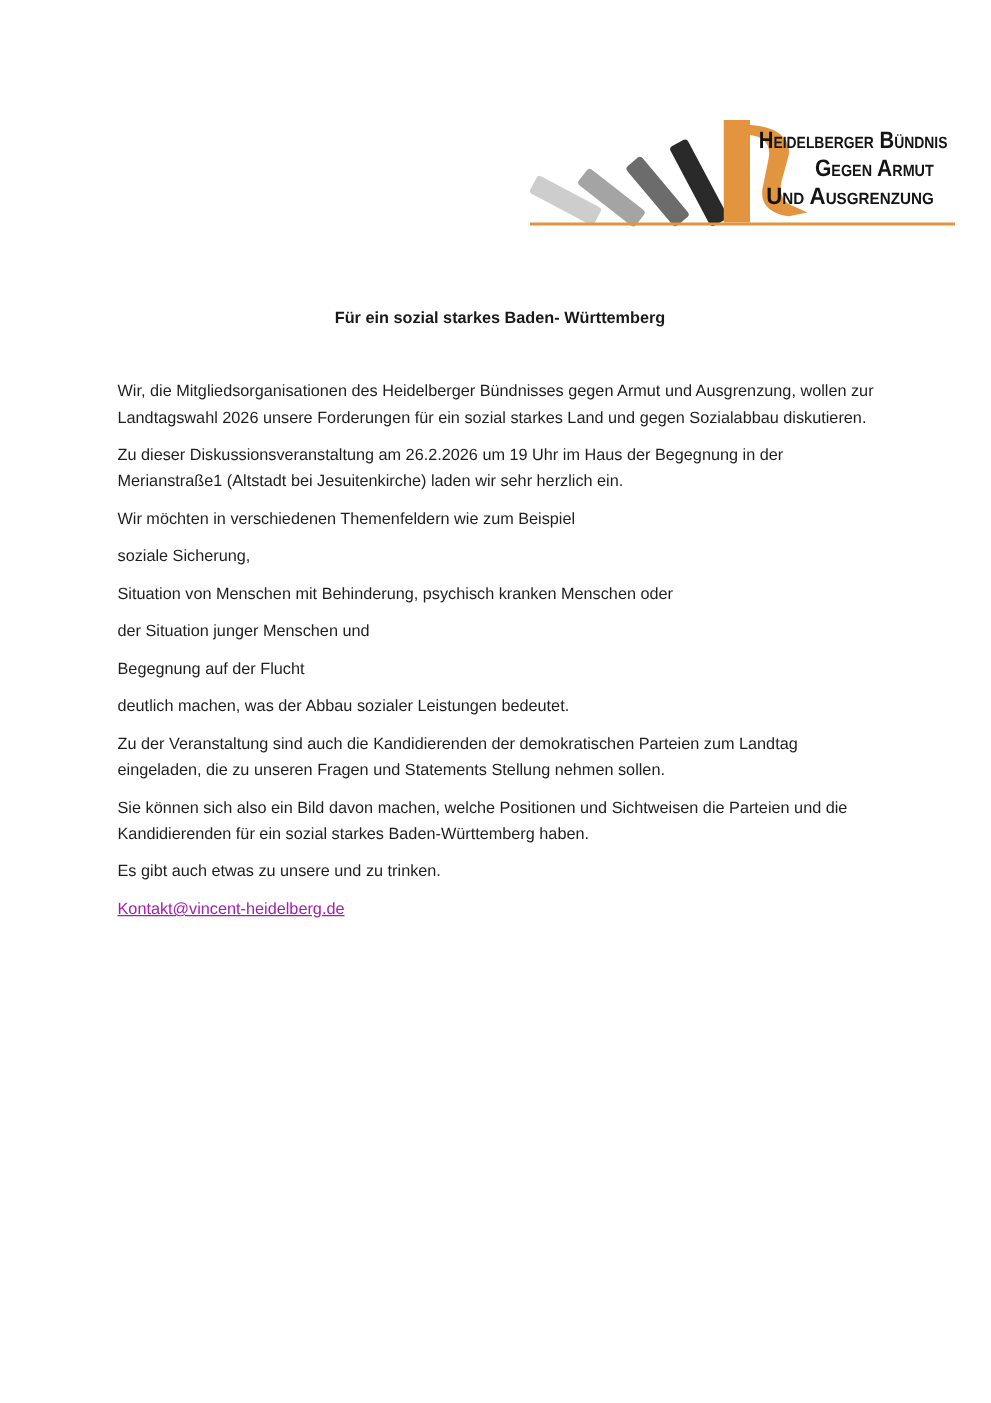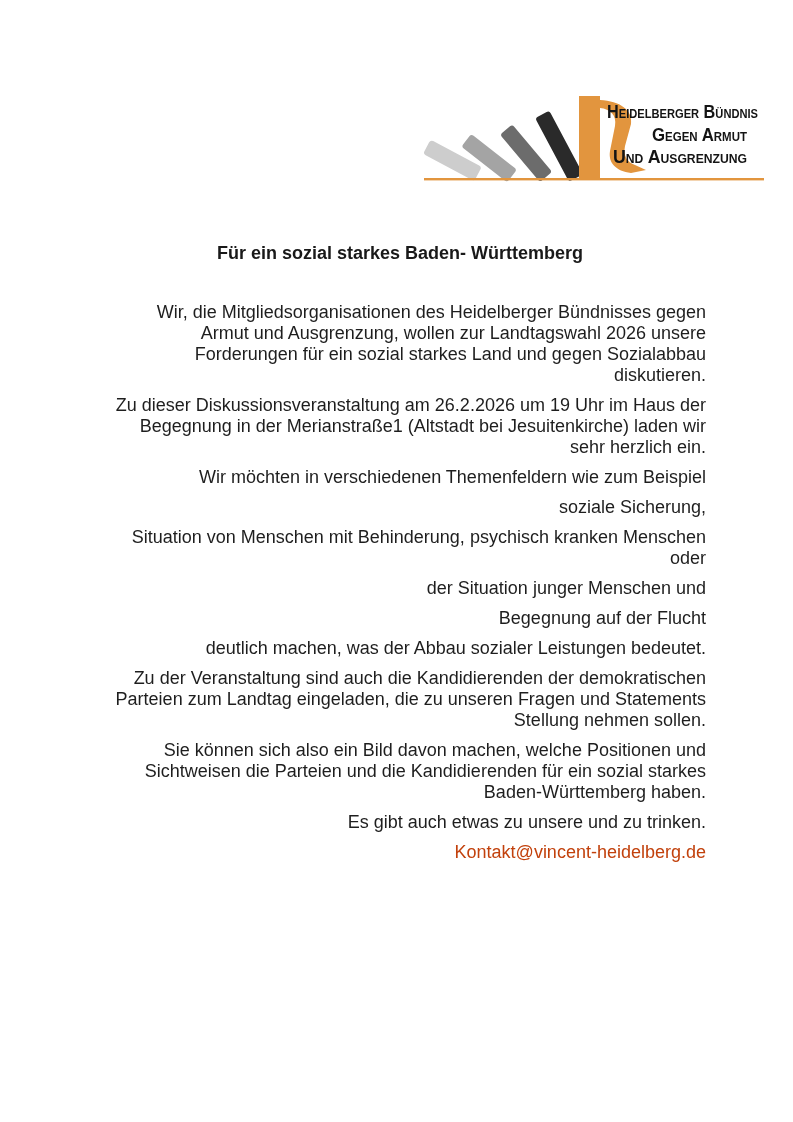--- a/index.html
+++ b/index.html
@@ -30,32 +30,31 @@
     font-variant: small-caps;
     fill: #141414;
     letter-spacing: 0px;
   }
   .content {
     position: absolute;
     left: 94px;
     top: 0;
     width: 612px;
     color: #1e1e1e;
-    font-size: 18px;
+    font-size: 13px;
     line-height: 21px;
   }
   .doc-title {
     font-weight: 700;
     text-align: center;
     margin: 243px 0 38px 0;
     color: #191919;
   }
   .content p {
-    margin: 0 0 9px 16px;
-    text-align: right;
+    margin: 0 0 9px 0;
   }
   .contact-label {
     margin-top: 30px !important;
   }
   .email-link {
     text-decoration: none;
     cursor: pointer;
   }
 </style>
 </head>
@@ -90,17 +89,17 @@
     <p>soziale Sicherung,</p>
     <p>Situation von Menschen mit Behinderung, psychisch kranken Menschen oder</p>
     <p>der Situation junger Menschen und</p>
     <p>Begegnung auf der Flucht</p>
     <p>deutlich machen, was der Abbau sozialer Leistungen bedeutet.</p>
     <p>Zu der Veranstaltung sind auch die Kandidierenden der demokratischen Parteien zum Landtag eingeladen, die zu unseren Fragen und Statements Stellung nehmen sollen.</p>
     <p>Sie können sich also ein Bild davon machen, welche Positionen und Sichtweisen die Parteien und die Kandidierenden für ein sozial starkes Baden-Württemberg haben.</p>
     <p>Es gibt auch etwas zu unsere und zu trinken.</p>
 
     <p>
-      <a class="email-link" style="color: #c2410c;">Kontakt@vincent-heidelberg.de</a>
+      <a class="email-link" style="color: #a21caf; text-decoration: underline;">Kontakt@vincent-heidelberg.de</a>
     </p>
   </div>
 
 </div>
 
 </body></html>

